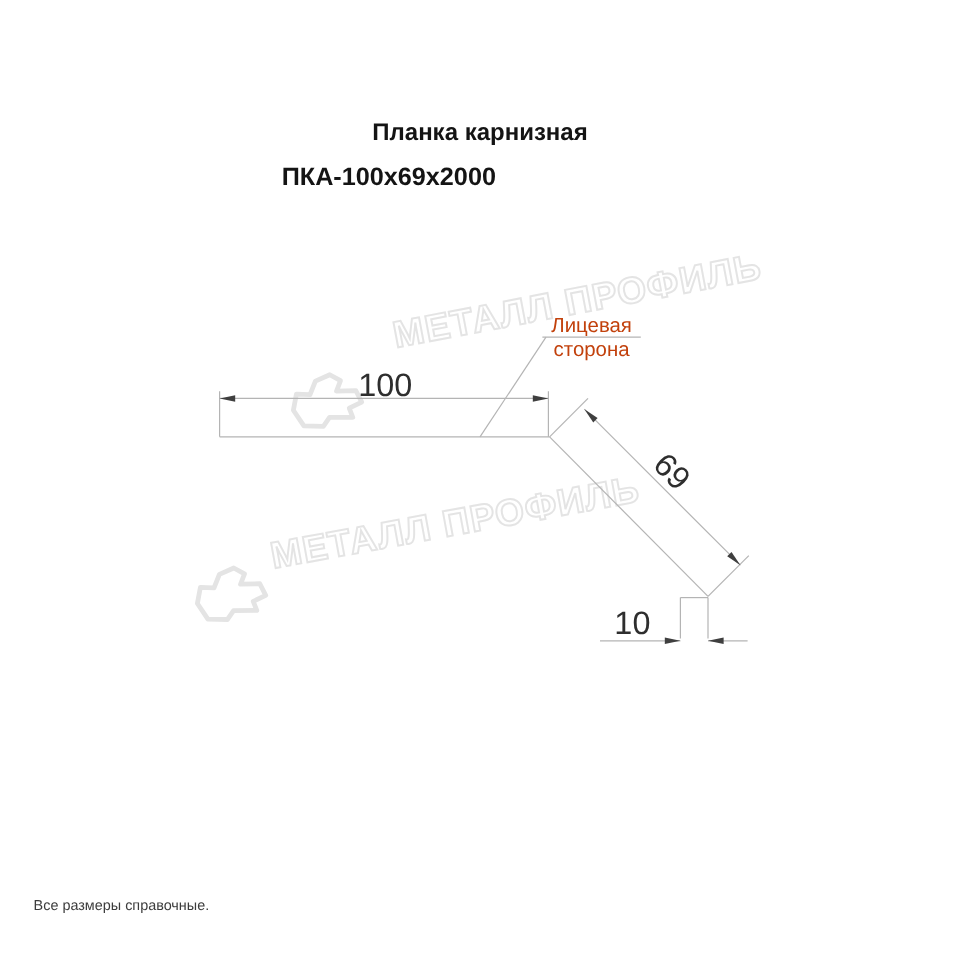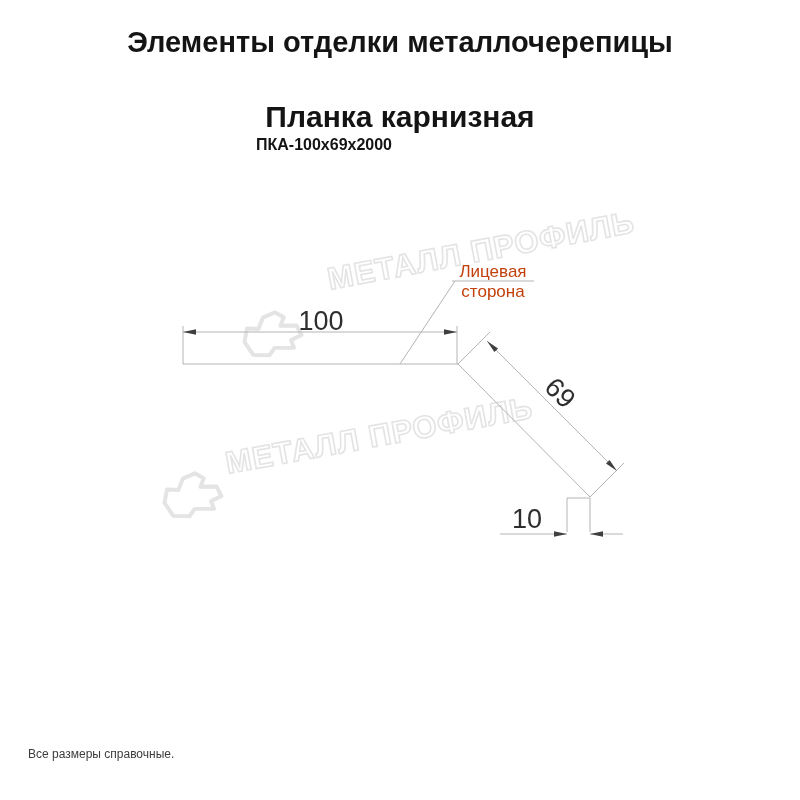--- a/index.html
+++ b/index.html
@@ -9,25 +9,25 @@
     font-family:"Liberation Sans", sans-serif;
     color:#1a1a1a;
   }
   
   .title {
     position:absolute; left:0; top:26px; width:800px;
     text-align:center; font-size:29px; font-weight:bold; color:#141414;
   }
   .subtitle {
     position:absolute; left:0; top:100px; width:800px;
-    text-align:center; font-size:30px; font-weight:bold; color:#141414;
+    text-align:center; font-size:20px; font-weight:bold; color:#141414;
   }
   .product-code {
     position:absolute; left:0; top:136px; width:648px;
-    text-align:center; font-size:16px; font-weight:bold; color:#141414;
+    text-align:center; font-size:21px; font-weight:bold; color:#141414;
   }
   
   .wm-logo { position:absolute; z-index:1; }
   .wm-text {
     position:absolute; z-index:1;
     font-size:31px; font-weight:bold; letter-spacing:1px;
     line-height:34px; height:34px; white-space:nowrap;
     color:transparent; -webkit-text-stroke:1.6px #e4e4e4;
     transform-origin:0 50%;
   }
@@ -52,21 +52,20 @@
   .footer {
     position:absolute; left:28px; top:744px; z-index:3;
     font-size:12px; line-height:20px; color:#3c3c3c;
   }
 </style>
 </head>
 <body>
 
 <div id="page">
 
-  <div class="title">Элементы отделки металлочерепицы</div>
   <div class="subtitle">Планка карнизная</div>
   <div class="product-code">ПКА-100х69х2000</div>
 
   <svg id="wm-logo-top" class="wm-logo" width="70" height="54" viewBox="0 0 88 66">
     <polygon points="8,38 14,22 28,25 36,12 52,8 62,16 56,26 76,29 80,42 66,46 68,56 44,52 36,60 16,56" fill="#ffffff" stroke="#e4e4e4" stroke-width="5" stroke-linejoin="round"></polygon>
   </svg>
   <span id="wm-text-top" class="wm-text">МЕТАЛЛ ПРОФИЛЬ</span>
 
   <svg id="wm-logo-bot" class="wm-logo" width="70" height="54" viewBox="0 0 88 66">
     <polygon points="8,38 14,22 28,25 36,12 52,8 62,16 56,26 76,29 80,42 66,46 68,56 44,52 36,60 16,56" fill="#ffffff" stroke="#e4e4e4" stroke-width="5" stroke-linejoin="round"></polygon>

